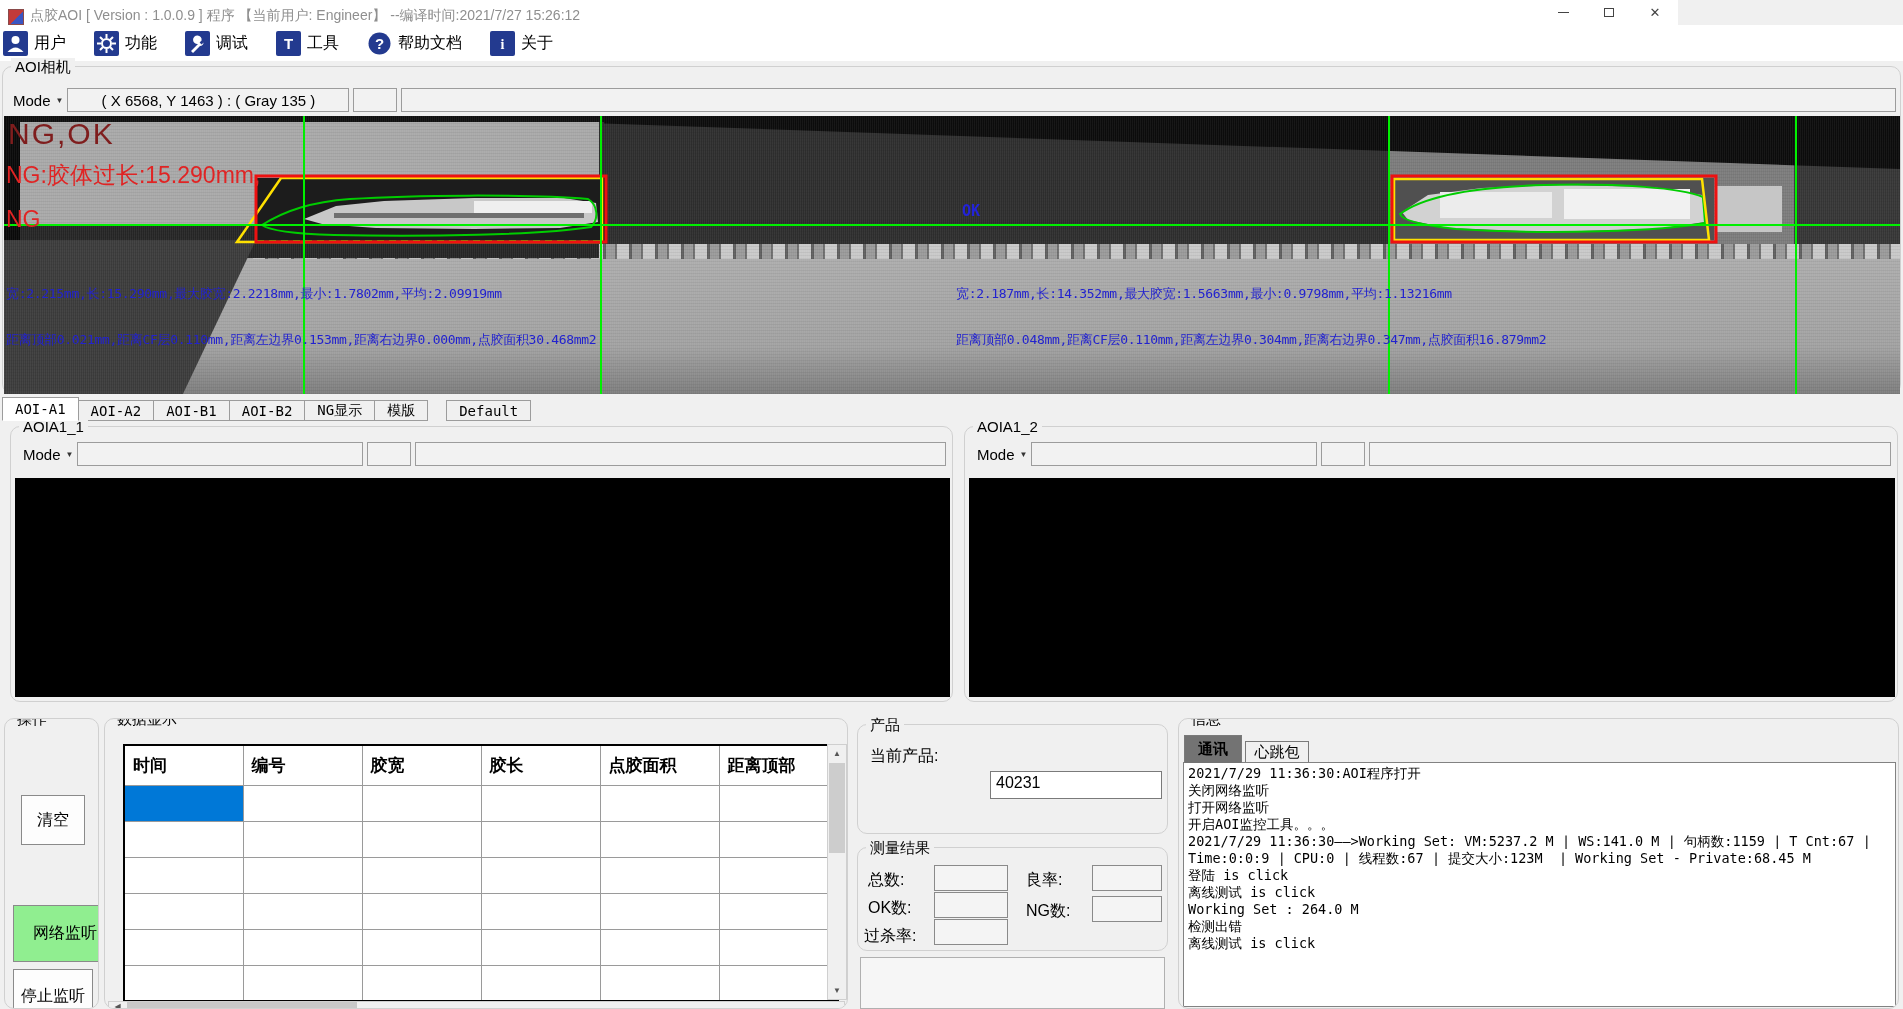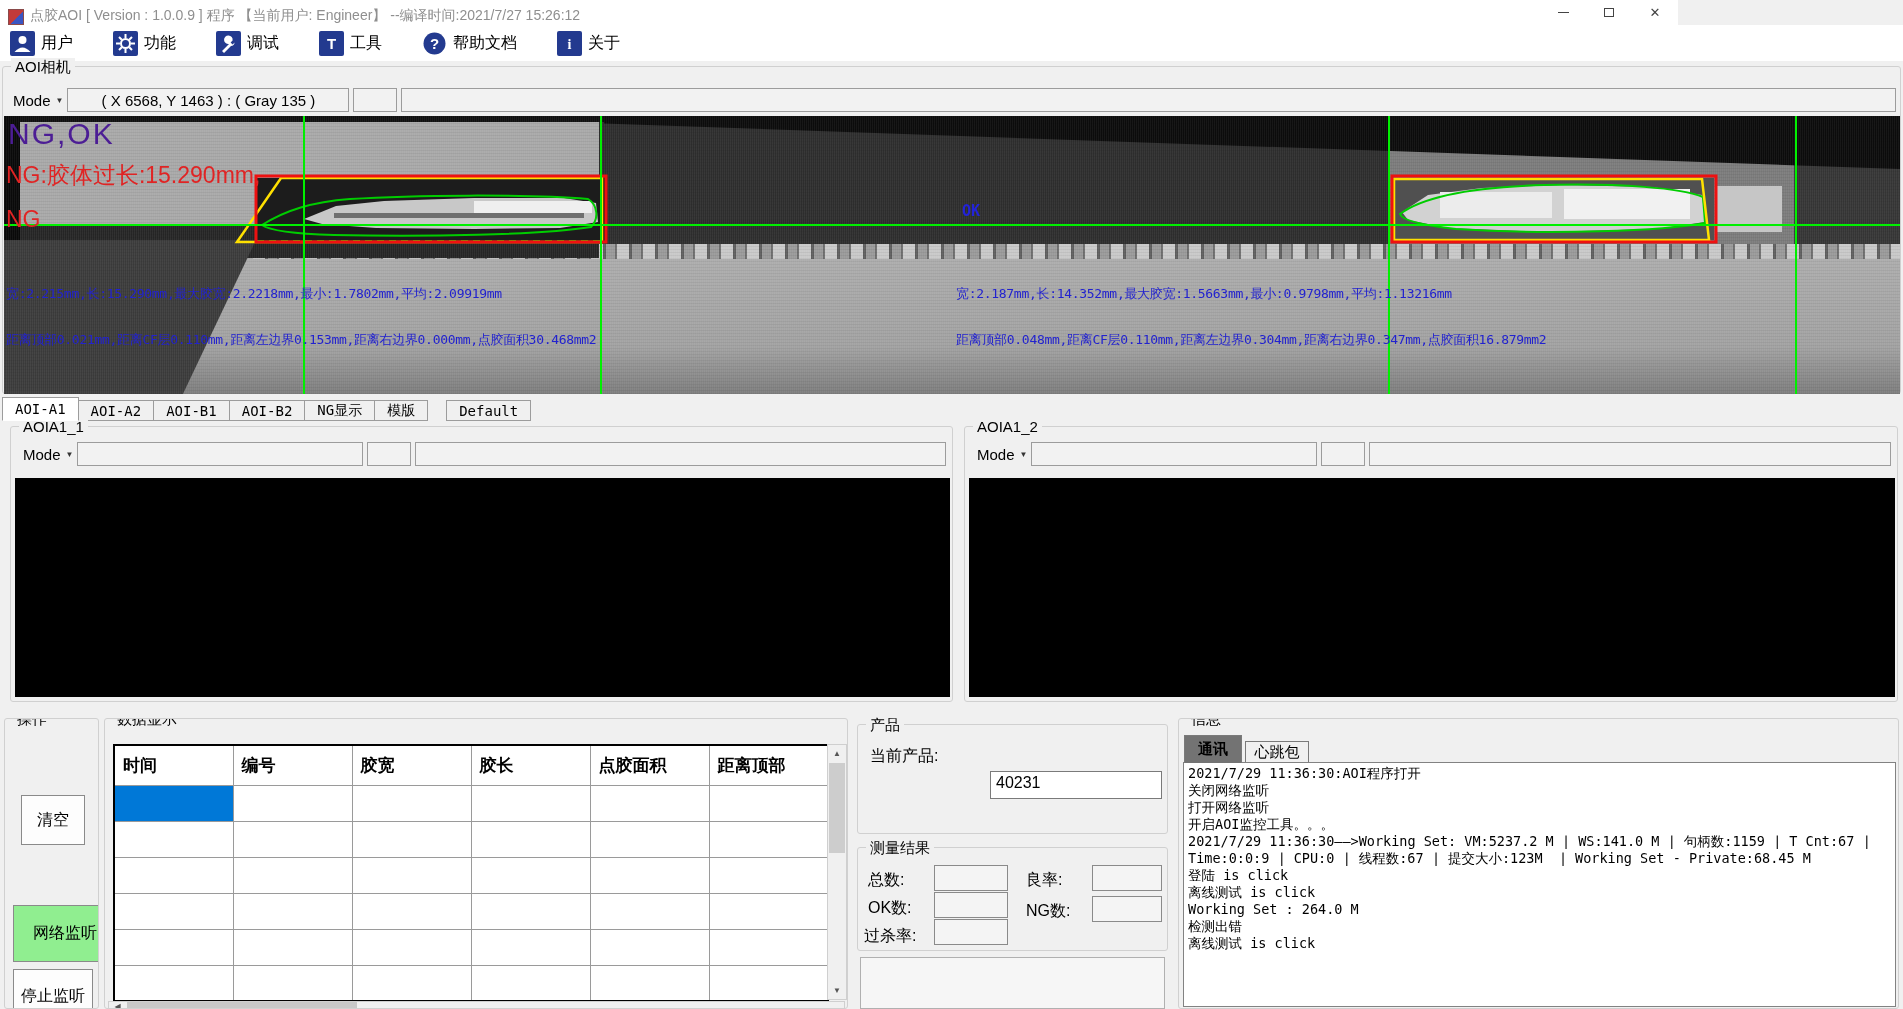--- a/index.html
+++ b/index.html
@@ -14,26 +14,26 @@
     background:linear-gradient(135deg,#c23a3a 0 55%,#3a55c2 55% 100%);
     border:1px solid #8a4a4a; }
   #title-text { font-size:14px; color:#8f8f8f; }
   #wincontrols { position:absolute; right:0; top:0; height:25px; display:flex; }
   .winbtn { width:46px; height:25px; display:flex; align-items:center; justify-content:center; color:#444; font-size:13px; }
   #min-glyph { width:11px; height:1px; background:#444; display:block; }
   #max-glyph { width:10px; height:9px; border:1px solid #444; display:block; }
 
   
   #toolbar { position:absolute; left:0; top:25px; width:1903px; height:36px; background:#fff;
-    display:flex; align-items:center; gap:40px; padding-left:10px; }
+    display:flex; align-items:center; gap:28px; padding-left:3px; }
   .tool-item { display:flex; align-items:center; gap:6px; font-size:16px; cursor:default; }
   .tool-ico { width:25px; height:25px; display:block; }
 
   
-  .gb { position:absolute; border:1px solid #d0d0d0; border-radius:3px; }
+  .gb { position:absolute; border:1px solid #d0d0d0; border-radius:10px; }
   .gb-label { position:absolute; top:-9px; left:8px; background:#f0f0f0; padding:0 4px;
     font-size:15px; color:#000; white-space:nowrap; }
 
   
   #cam-group { left:2px; top:66px; width:1899px; height:328px; }
   .mode-row { position:absolute; height:26px; display:flex; align-items:center; }
   .mode-dd { display:flex; align-items:center; gap:5px; font-size:15px; padding:0 4px; height:24px; }
   .dd-arrow { font-size:8px; color:#333; }
   .sunk { background:#f2f2f2; border:1px solid #9c9c9c; height:24px; font-size:15px;
     display:flex; align-items:center; justify-content:center; }
@@ -54,21 +54,21 @@
   #bottom-zone { left:0; top:142px; width:1896px; height:136px;
                background:linear-gradient(#adadad,#a2a2a2 65%,#7d7d7d 100%); }
   #pad-strip { left:249px; top:128px; width:1647px; height:15px;
     background:repeating-linear-gradient(90deg,#c9c9c9 0 12px,#5f5f5f 12px 15px,#9a9a9a 15px 24px,#6f6f6f 24px 26px); }
   #l-tri { left:0; top:124px; width:252px; height:154px; background:#3c3c3c;
            clip-path:polygon(0 0,100% 0,71% 100%,0 100%); }
   #cam-svg { position:absolute; left:0; top:0; z-index:6; }
   .vline { position:absolute; top:0; width:2px; height:278px; background:#00f000; z-index:7; }
   .hline { position:absolute; left:0; top:108px; width:1896px; height:2px; background:#00f000; z-index:7; }
   .ovl { position:absolute; z-index:9; white-space:nowrap; }
-  .ng-big    { left:4px;  top:1px;  font-size:30px; color:#4c1d95; letter-spacing:2px; }
+  .ng-big    { left:4px;  top:1px;  font-size:30px; color:#7f1d1d; letter-spacing:2px; }
   .ng-reason { left:2px;  top:44px; font-size:23px; color:#e02424; }
   .ng-small  { left:2px;  top:90px; font-size:23px; color:#e02424; }
   .ok-small  { left:958px; top:86px; font-size:15px; font-weight:bold; color:#2323d8; font-family:"DejaVu Sans Mono",monospace; }
   .meas { font-family:"DejaVu Sans Mono",monospace; font-size:13px; color:#2222cf; letter-spacing:-0.3px; }
   #lm1 { left:2px;  top:169px; } #lm2 { left:2px;  top:215px; }
   #rm1 { left:952px; top:169px; } #rm2 { left:952px; top:215px; }
 
   
   #tabbar { position:absolute; left:2px; top:397px; height:24px; display:flex; align-items:flex-end; }
   .vtab { height:21px; padding:0 12px; background:#f0f0f0; border:1px solid #9c9c9c; border-left:none;
@@ -91,21 +91,21 @@
   #res-extra  { left:860px; top:957px; width:305px; height:52px; border:1px solid #b0b0b0; background:#f6f6f6; }
   #info-group { left:1178px; top:718px; width:721px; height:291px; overflow:hidden; }
 
   .btn { position:absolute; background:#fdfdfd; border:1px solid #8a8a8a; font-size:16px;
     display:flex; align-items:center; justify-content:center; cursor:default; }
   #btn-clear { left:16px; top:76px;  width:64px; height:50px; }
   #btn-net   { left:8px;  top:186px; width:104px; height:57px; background:#90EE90; }
   #btn-stop  { left:8px;  top:250px; width:80px; height:55px; }
 
   
-  #tbl-wrap { position:absolute; left:8px; top:25px; }
+  #tbl-wrap { position:absolute; left:18px; top:25px; }
   table { border-collapse:collapse; table-layout:fixed; border:2px solid #000; background:#fff; }
   col { width:119px; }
   th { border:1px solid #9a9a9a; height:40px; font-size:17px; font-weight:bold; text-align:left; padding-left:8px; }
   td { border:1px solid #9a9a9a; height:36px; }
   td.sel { background:#0078d7; }
   .scrbar { position:absolute; background:#f0f0f0; border:1px solid #cfcfcf; }
   #vscroll { left:722px; top:25px; width:20px; height:256px; }
   #hscroll { left:3px; top:282px; width:737px; height:11px; }
   .scr-arrow { position:absolute; color:#555; font-size:8px; display:flex; align-items:center; justify-content:center; background:#f0f0f0; }
   #vs-up   { left:0; top:0; width:18px; height:17px; }

